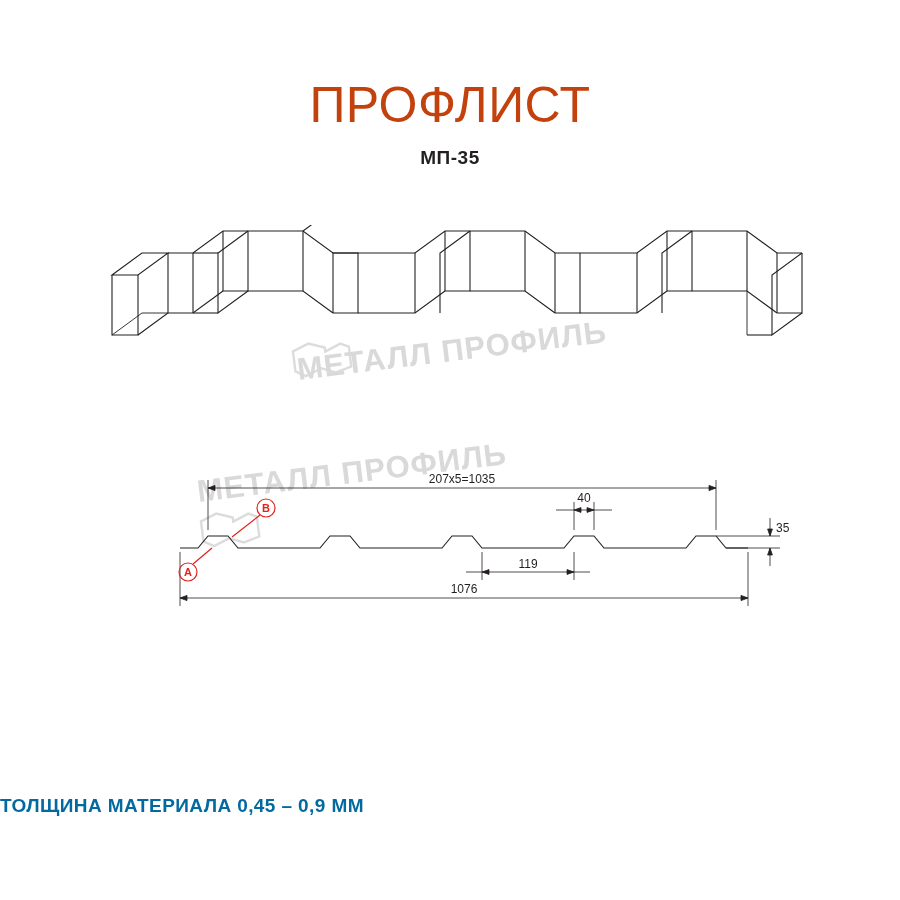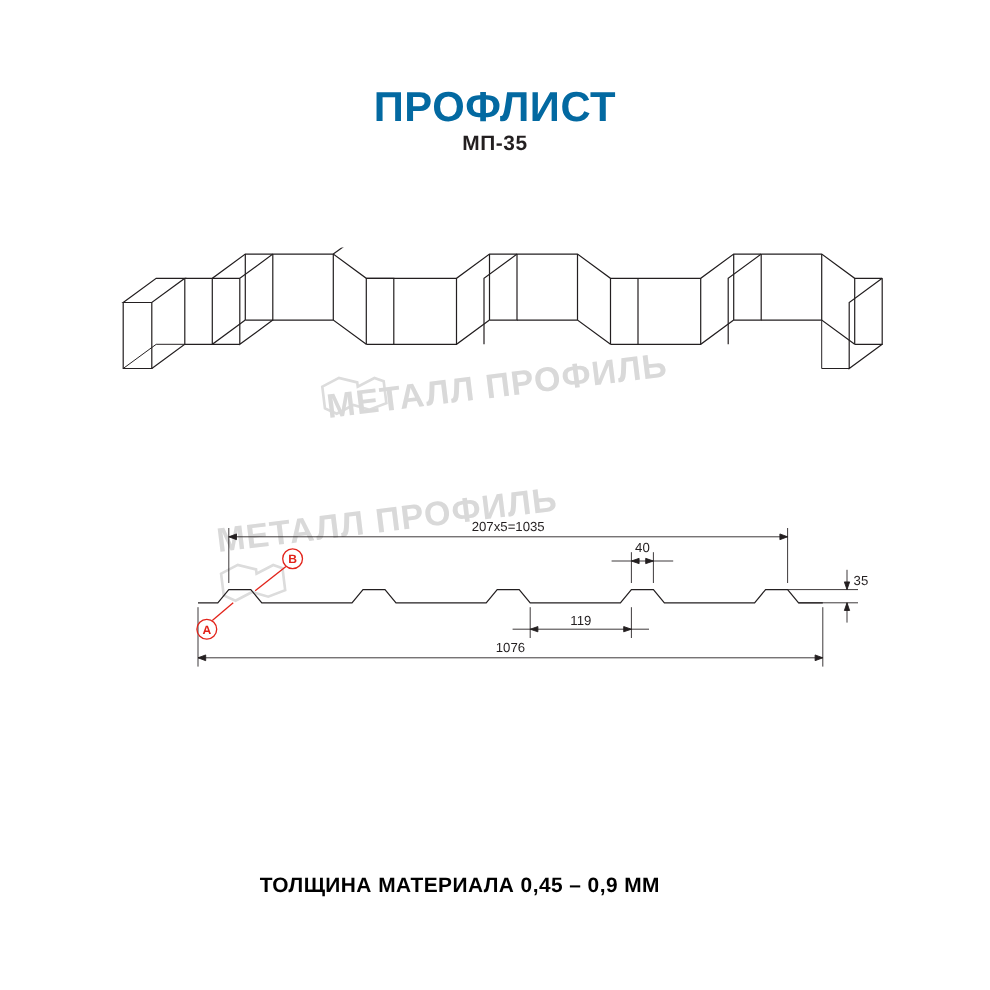--- a/index.html
+++ b/index.html
@@ -23,27 +23,28 @@
 
   
   .header {
     position: absolute;
     top: 78px;
     left: 0;
     width: 900px;
     text-align: center;
   }
   .title {
-    font-size: 38px;
-    font-weight: bold;
+    font-size: 50px;
+    font-weight: normal;
     letter-spacing: 0.5px;
-    color: #0369a1;
+    color: #c2410c;
     line-height: 1.1;
   }
   .subtitle {
+    margin-top: 14px;
     font-size: 19px;
     font-weight: bold;
     color: #231f20;
     letter-spacing: 0.5px;
   }
 
   
   .iso-wrap {
     position: absolute;
     top: 225px;
@@ -88,25 +89,24 @@
   }
   .wm-logo-1 { top: 338px; left: 290px; transform: rotate(-7deg); }
   .wm-logo-2 { top: 508px; left: 198px; transform: rotate(-7deg); }
 
   
   .footer {
     position: absolute;
     top: 795px;
     left: 0;
     width: 836px;
-    text-align: center;
     font-size: 19px;
     font-weight: bold;
     letter-spacing: 0.4px;
-    color: #000000;
+    color: #0369a1;
   }
 
   svg { display: block; }
   .ln { stroke: #231f20; fill: none; stroke-width: 1.1; }
   .ln-thin { stroke: #231f20; fill: none; stroke-width: 0.9; }
   .dim { stroke: #231f20; fill: none; stroke-width: 0.8; }
   .callout { stroke: #e2231a; fill: none; stroke-width: 1.2; }
   .callout-txt { fill: #e2231a; font-size: 11px; font-family: "Liberation Sans", sans-serif; font-weight: bold; }
   .dimtxt { fill: #231f20; font-size: 12px; font-family: "Liberation Sans", sans-serif; }
 </style>

